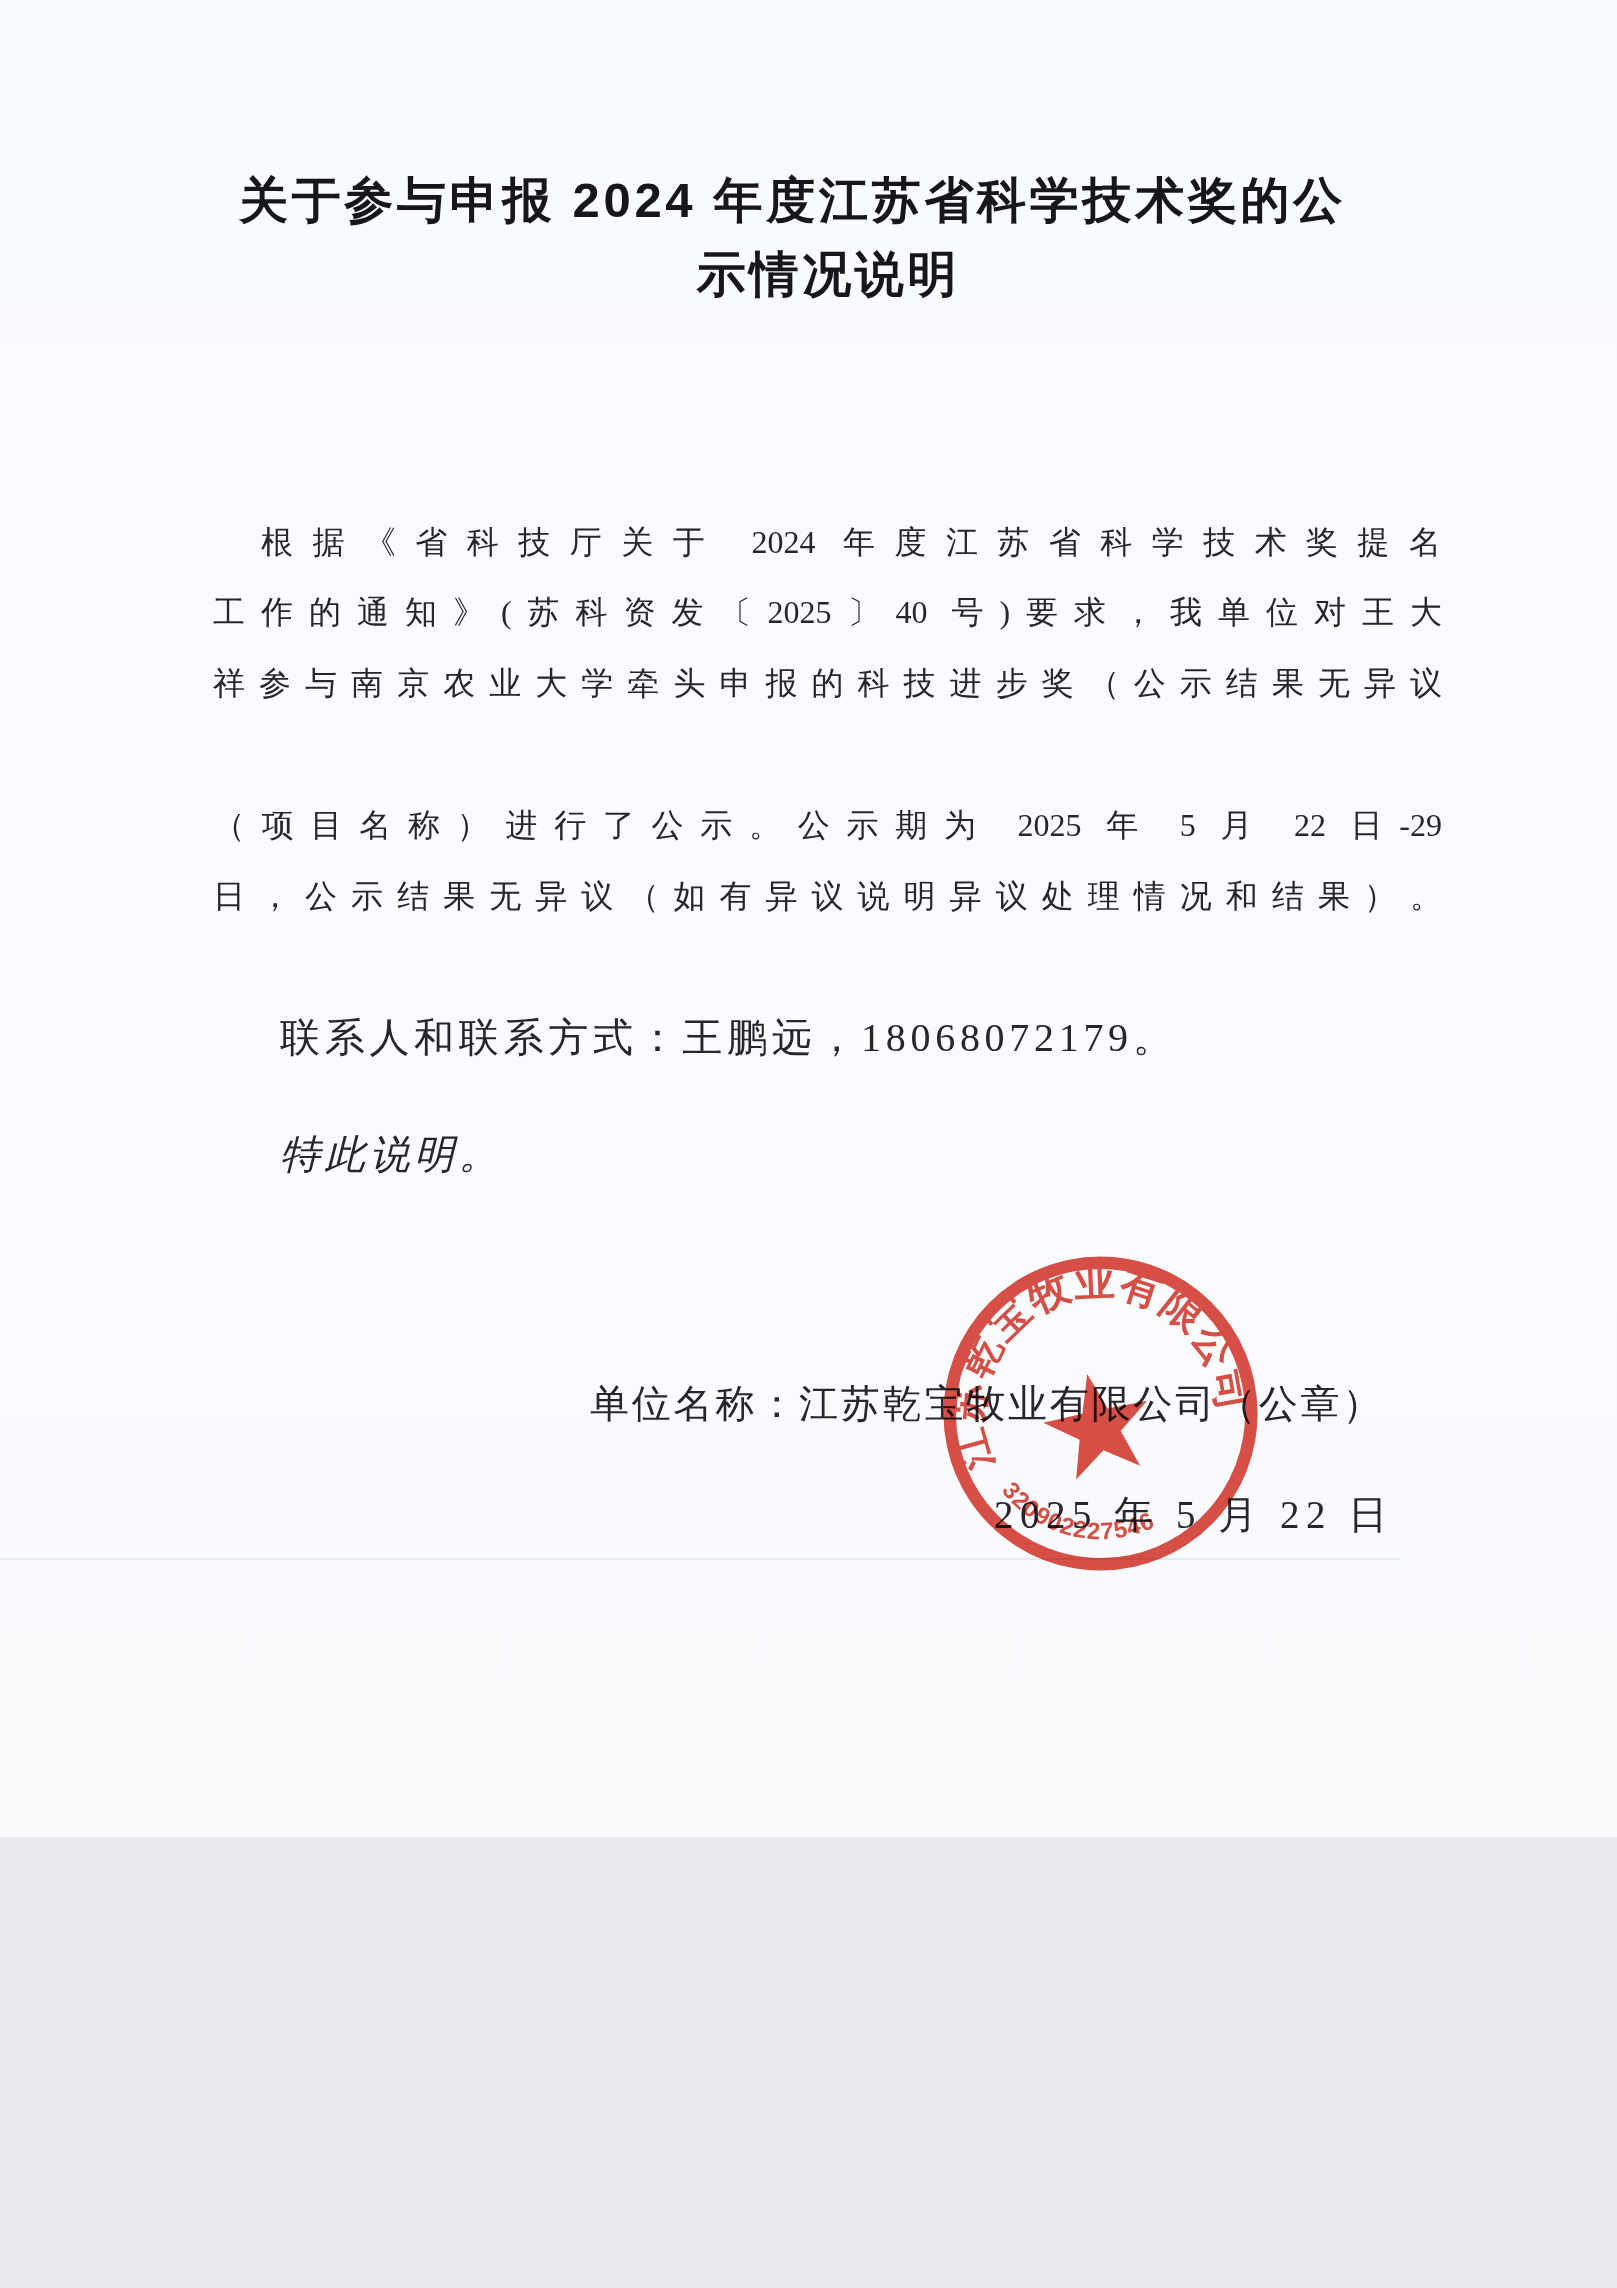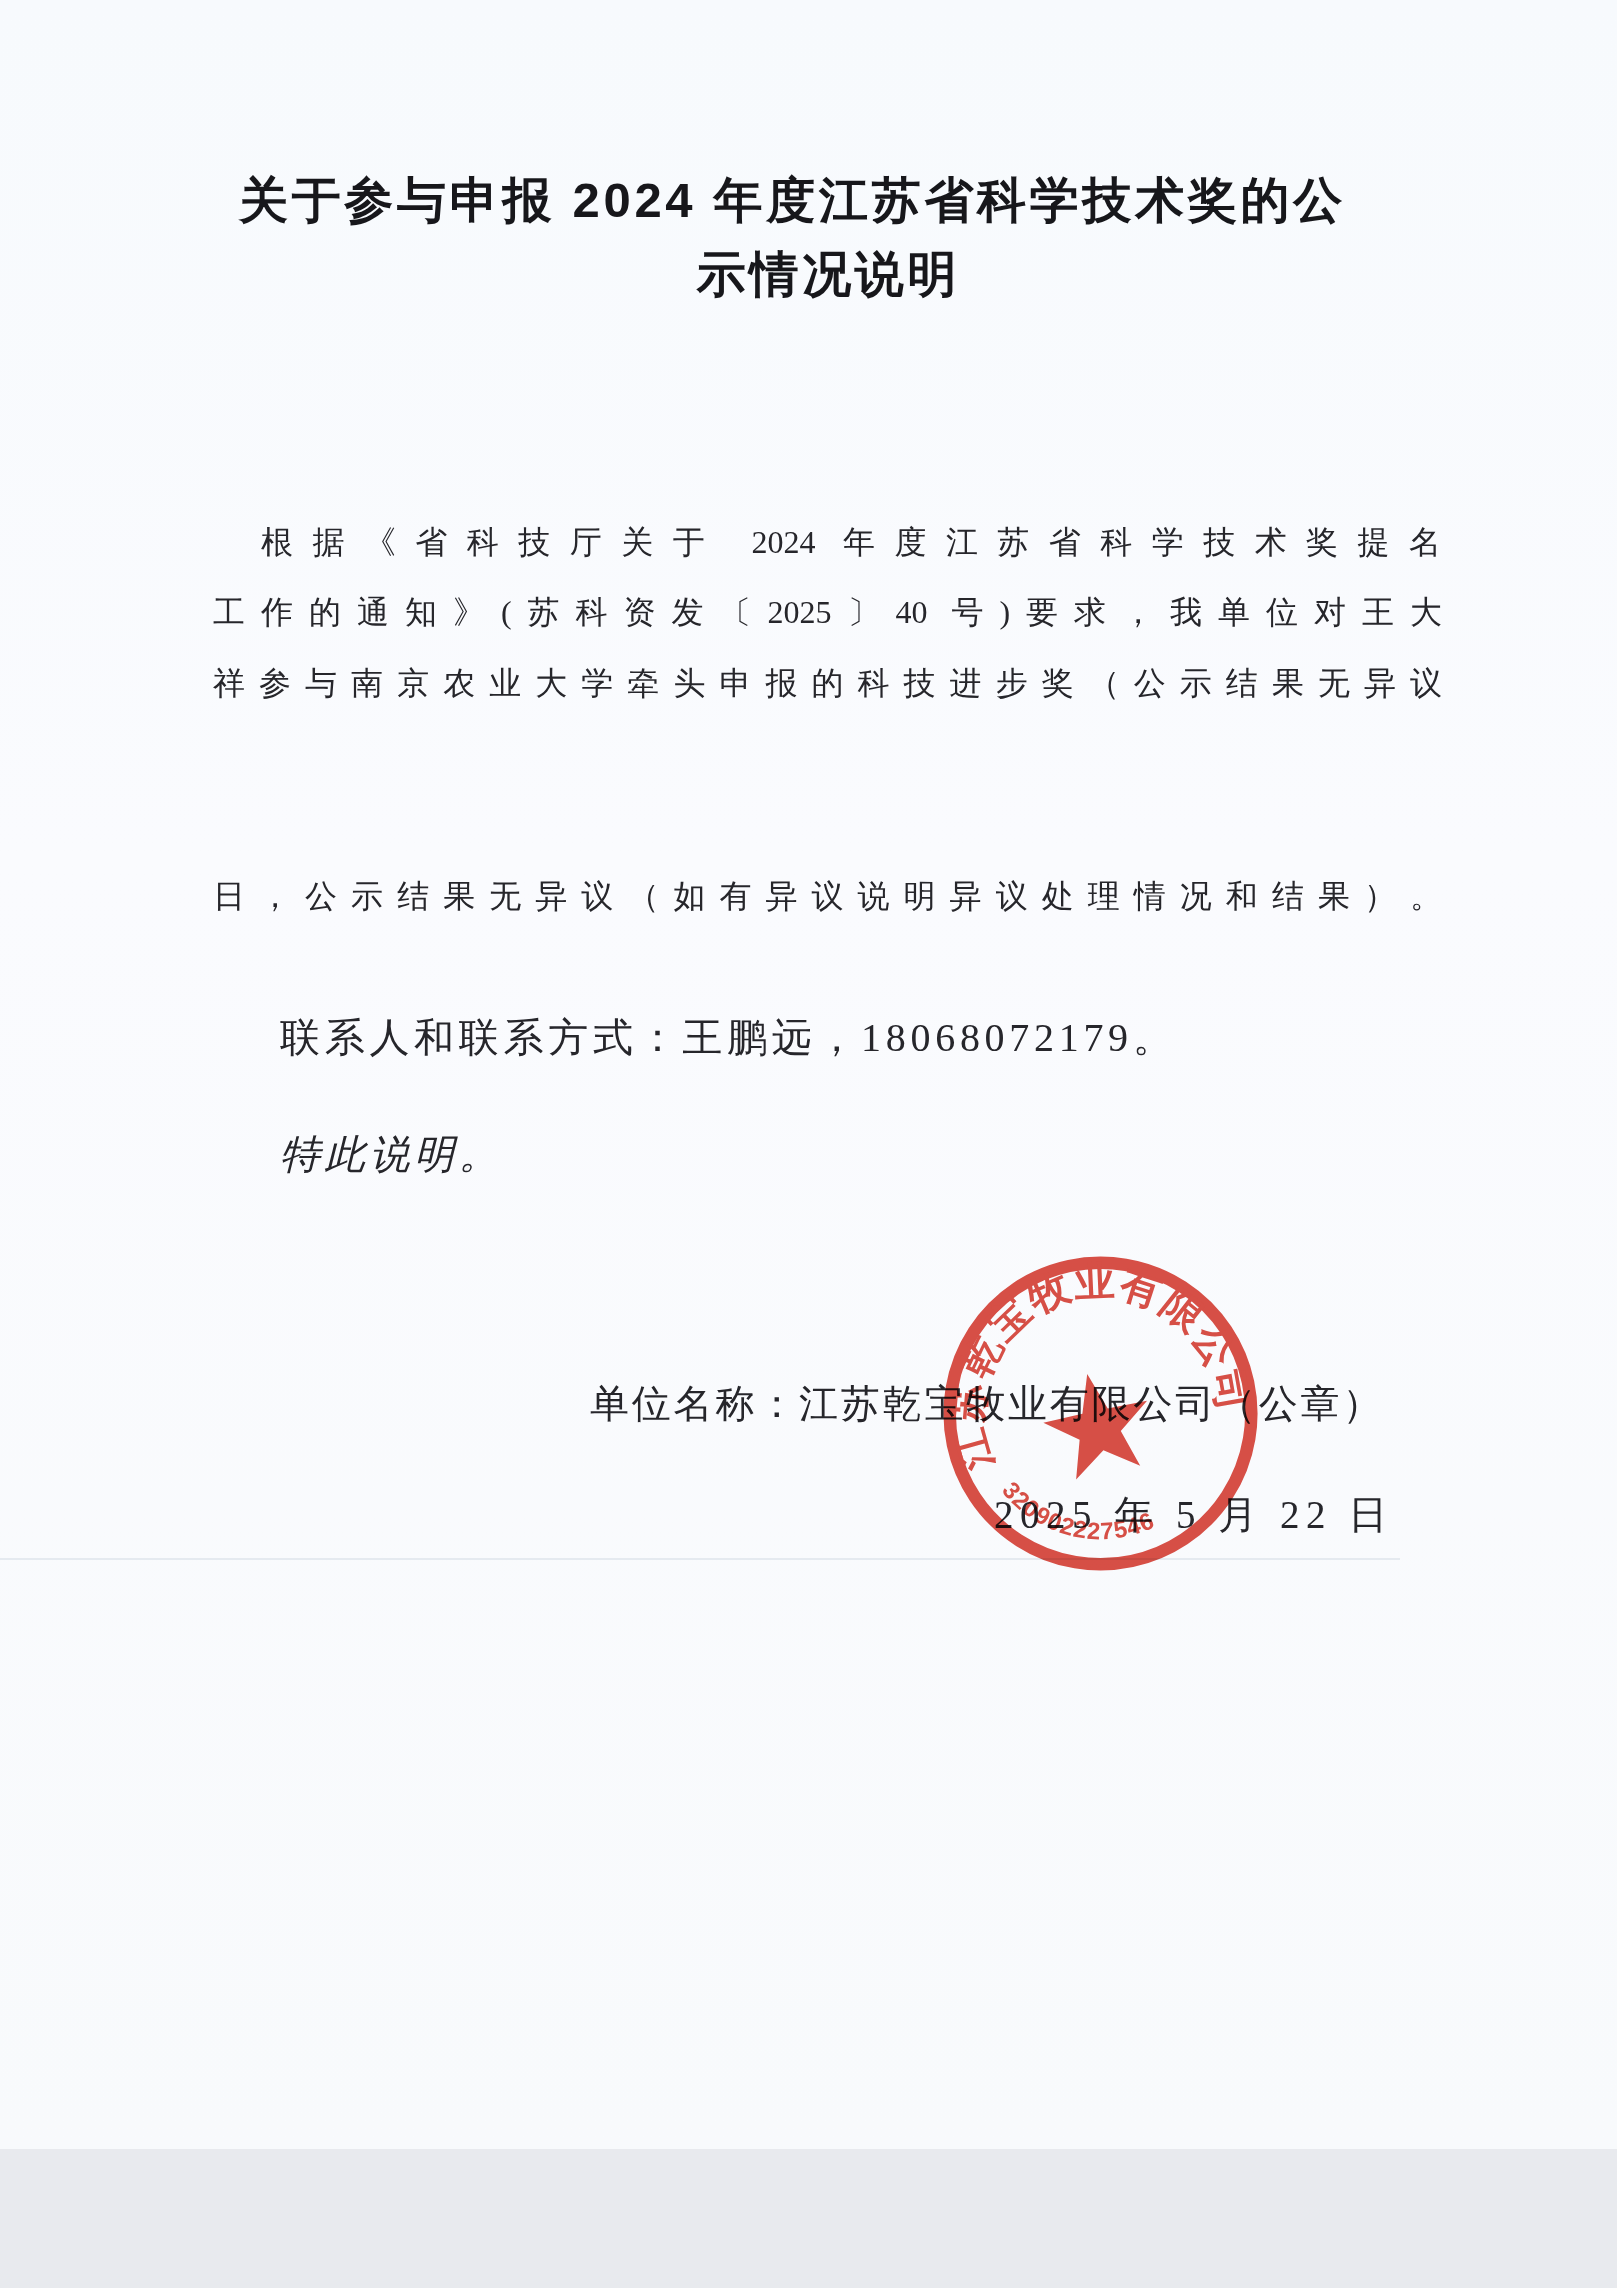--- a/index.html
+++ b/index.html
@@ -1,18 +1,18 @@
 <!DOCTYPE html>
 <html style="font-size:15px"><head>
 <meta charset="utf-8">
 <style>
   html,body{margin:0;padding:0;background:#e8eaee;}
   .page{
     position:relative;
-    width:1617px;height:2149px;
+    width:1617px;height:1837px;
     background:#fafbfd;
     overflow:hidden;
     font-family:"Liberation Serif", serif;
     color:#26262b;
   }
   
   .page::before{
     content:"";position:absolute;inset:0;
     background:linear-gradient(180deg,#f7fafd 0%,#fafbfe 40%,#f8fafc 100%);
     pointer-events:none;
@@ -62,20 +62,21 @@
 <body>
 
 <div class="page">
 
   <div class="title-line title-1">关于参与申报 2024 年度江苏省科学技术奖的公</div>
   <div class="title-line title-2">示情况说明</div>
 
   <div class="body-line indent" style="top:516px">根据《省科技厅关于 2024 年度江苏省科学技术奖提名</div>
   <div class="body-line" style="top:586px">工作的通知》(苏科资发〔2025〕40 号)要求，我单位对王大</div>
   <div class="body-line" style="top:657px">祥参与南京农业大学牵头申报的科技进步奖（公示结果无异议</div>
+  <div class="body-line" style="top:799px">（项目名称）进行了公示。公示期为 2025 年 5 月 22 日-29</div>
   <div class="body-line" style="top:870px">日，公示结果无异议（如有异议说明异议处理情况和结果）。</div>
 
   <div class="free-line contact">联系人和联系方式：王鹏远，18068072179。</div>
 
   <div class="free-line closing">特此说明。</div>
 
   <div class="free-line signature">单位名称：江苏乾宝牧业有限公司（公章）</div>
 
   <div class="free-line dateline">2025 年 5 月 22 日</div>
 

